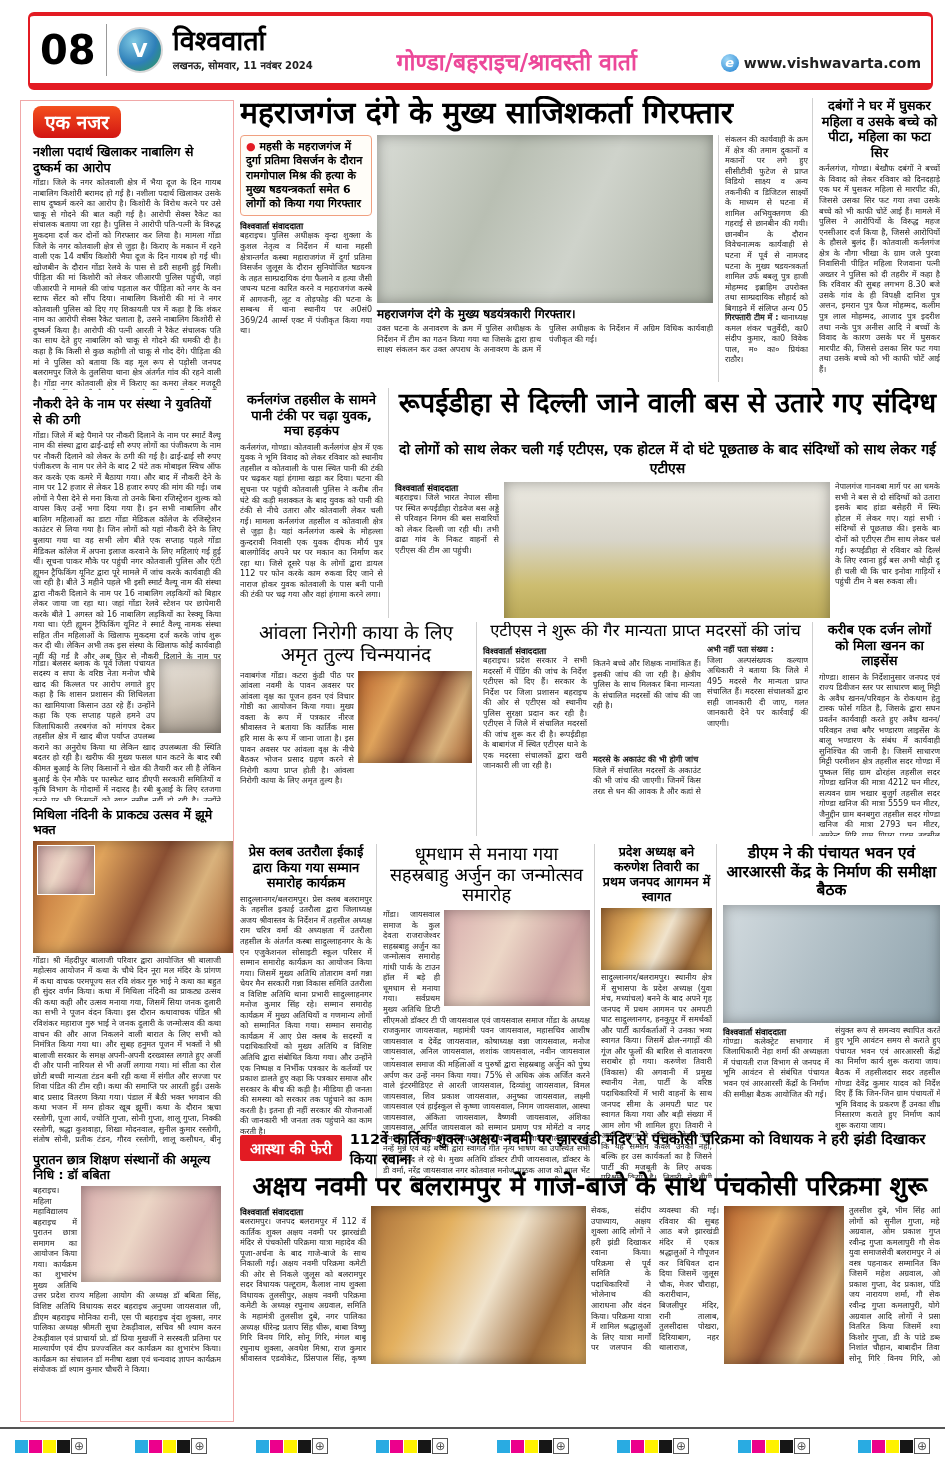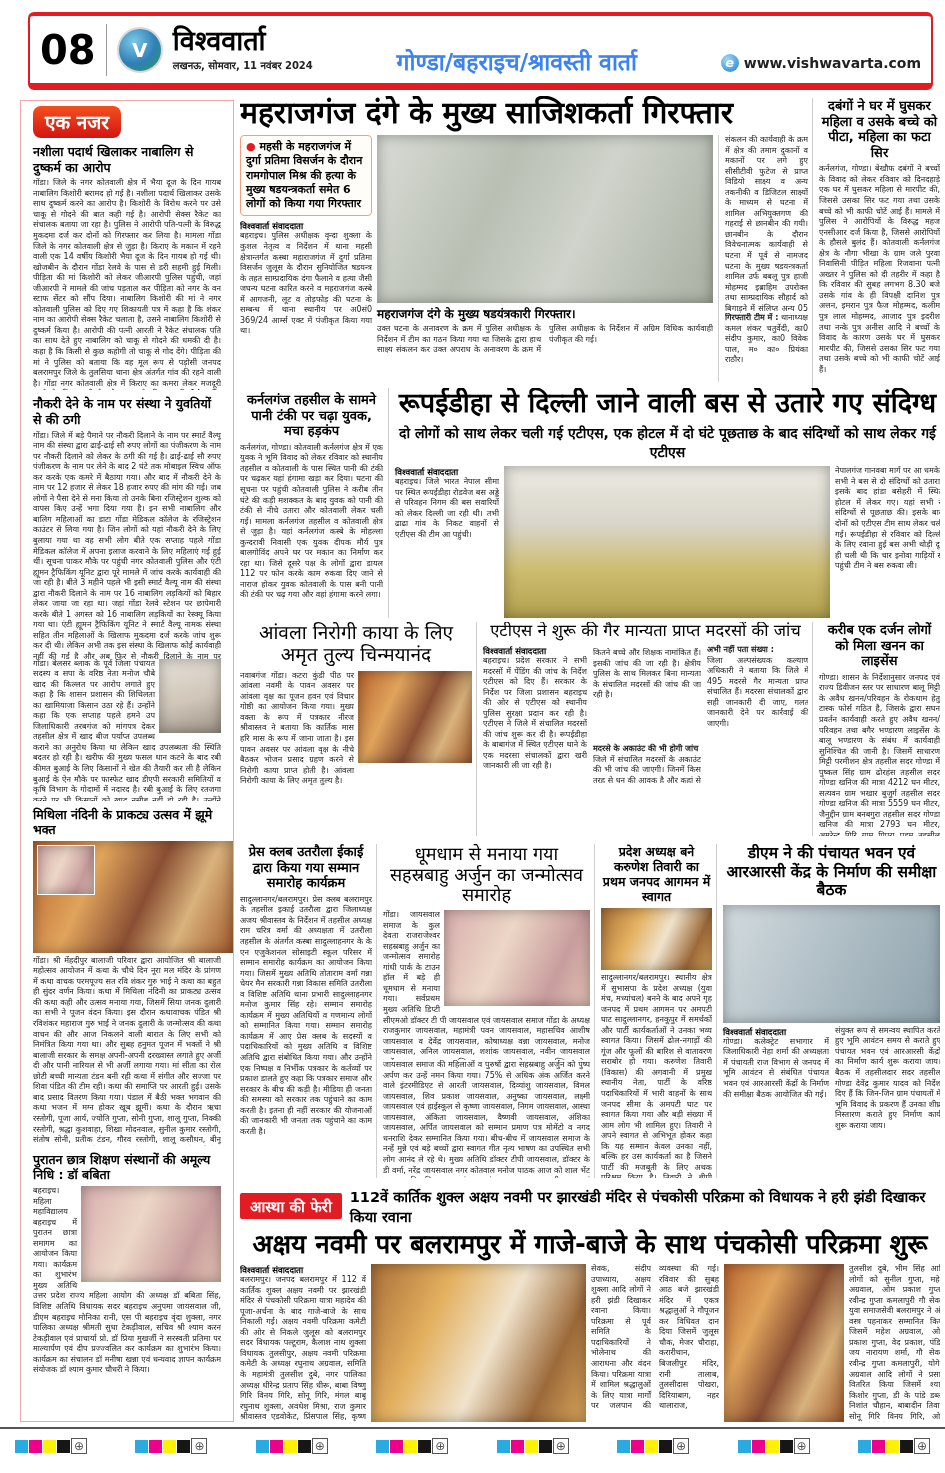--- a/index.html
+++ b/index.html
@@ -8,21 +8,21 @@
   .abs{position:absolute;justify-content:flex-end;}
   
   .masthead{top:12px;left:28px;width:905px;height:78px;border:2px solid #e31b23;border-top:4px solid #e31b23;
             border-bottom:7px solid #e31b23;border-radius:6px;display:flex;align-items:center;gap:10px;padding:2px 10px;box-sizing:border-box;background:#fff;}
   .pageno{font-size:40px;font-weight:bold;line-height:1;color:#000;}
   .m-sep{width:1px;height:52px;background:#999;}
   .logo-badge{width:42px;height:42px;border-radius:50%;background:radial-gradient(circle at 35% 30%,#7ec8e3,#2e7fb8 55%,#2e9e4f);
               display:flex;align-items:center;justify-content:center;color:#fff;font-weight:bold;font-size:20px;border:2px solid #d8d8d8;}
   .brand{font-size:27px;font-weight:bold;color:#000;line-height:1.05;}
   .edition{font-size:10px;font-weight:bold;color:#222;margin-top:2px;}
-  .section-title{flex:1;text-align:center;font-size:23px;font-weight:bold;color:#3b82f6;margin-top:23px;}
+  .section-title{flex:1;text-align:center;font-size:23px;font-weight:bold;color:#ec4899;margin-top:23px;}
   .site{display:flex;align-items:center;gap:5px;font-size:14px;font-weight:bold;color:#222;margin-top:26px;}
   .e-icon{width:18px;height:18px;border-radius:50%;background:radial-gradient(circle at 35% 30%,#9fd8f7,#1e7fd0);
           color:#fff;font-weight:bold;font-size:13px;display:flex;align-items:center;justify-content:center;font-style:italic;}
   
   .body{font-size:8px;line-height:1.32;text-align:justify;color:#1d1d1d;}
   .body b,.dl{font-weight:bold;}
   .byline{font-size:8.5px;font-weight:bold;color:#000;}
   .h-xl{font-size:30px;font-weight:bold;line-height:1.1;color:#000;}
   .h-lg{font-size:26px;font-weight:bold;line-height:1.12;color:#000;text-align:center;}
   .h-md{font-size:19px;font-weight:normal;line-height:1.15;color:#000;text-align:center;}
@@ -141,21 +141,21 @@
     <div class="body" style="margin-top:4px">कर्नलगंज, गोण्डा। बेखौफ दबंगों ने बच्चों के विवाद को लेकर रविवार को दिनदहाड़े एक घर में घुसकर महिला से मारपीट की, जिससे उसका सिर फट गया तथा उसके बच्चे को भी काफी चोटें आई हैं। मामले में पुलिस ने आरोपियों के विरुद्ध महज एनसीआर दर्ज किया है, जिससे आरोपियों के हौसले बुलंद हैं। कोतवाली कर्नलगंज क्षेत्र के नौगा भीखा के ग्राम जले पुरवा निवासिनी पीड़ित महिला रिजवाना पत्नी अख्तर ने पुलिस को दी तहरीर में कहा है कि रविवार की सुबह लगभग 8.30 बजे उसके गांव के ही विपक्षी दानिश पुत्र अत्तन, इमरान पुत्र फैज मोहम्मद, कलीम पुत्र लाल मोहम्मद, आजाद पुत्र इदरीश तथा नन्के पुत्र अनीस आदि ने बच्चों के विवाद के कारण उसके घर में घुसकर मारपीट की, जिससे उसका सिर फट गया तथा उसके बच्चे को भी काफी चोटें आई हैं।</div>
   </div>
 
   <div class="abs of" style="top:392px;left:240px;width:143px;height:226px">
     <div class="h-sm">कर्नलगंज तहसील के सामने पानी टंकी पर चढ़ा युवक, मचा हड़कंप</div>
     <div class="body" style="margin-top:4px">कर्नलगंज, गोण्डा। कोतवाली कर्नलगंज क्षेत्र में एक युवक ने भूमि विवाद को लेकर रविवार को स्थानीय तहसील व कोतवाली के पास स्थित पानी की टंकी पर चढ़कर यहां हंगामा खड़ा कर दिया। घटना की सूचना पर पहुंची कोतवाली पुलिस ने करीब तीन घंटे की कड़ी मशक्कत के बाद युवक को पानी की टंकी से नीचे उतारा और कोतवाली लेकर चली गई। मामला कर्नलगंज तहसील व कोतवाली क्षेत्र से जुड़ा है। यहां कर्नलगंज कस्बे के मोहल्ला कुन्दरावी निवासी एक युवक दीपक मौर्य पुत्र बालगोविंद अपने घर पर मकान का निर्माण कर रहा था। जिसे दूसरे पक्ष के लोगों द्वारा डायल 112 पर फोन करके काम रुकवा दिए जाने से नाराज होकर युवक कोतवाली के पास बनी पानी की टंकी पर चढ़ गया और वहां हंगामा करने लगा।</div>
   </div>
 
   <div class="abs of col-rule-l" style="top:388px;left:388px;width:552px;height:230px">
     <div class="h-lg" style="font-size:27px">रूपईडीहा से दिल्ली जाने वाली बस से उतारे गए संदिग्ध</div>
-    <div class="subhead" style="margin-top:5px">दो लोगों को साथ लेकर चली गई एटीएस, एक होटल में दो घंटे पूछताछ के बाद संदिग्धों को साथ लेकर गई एटीएस</div>
+    <div class="subhead" style="margin-top:21px">दो लोगों को साथ लेकर चली गई एटीएस, एक होटल में दो घंटे पूछताछ के बाद संदिग्धों को साथ लेकर गई एटीएस</div>
     <div style="display:flex;gap:5px;margin-top:5px">
       <div style="width:104px;flex:none">
         <div class="byline">विश्ववार्ता संवाददाता</div>
         <div class="body of" style="height:142px">बहराइच। जिले भारत नेपाल सीमा पर स्थित रूपईडीहा रोडवेज बस अड्डे से परिवहन निगम की बस सवारियों को लेकर दिल्ली जा रही थी। तभी ढाढा गांव के निकट वाहनों से एटीएस की टीम आ पहुंची।</div>
       </div>
       <div class="photo ph-building" style="width:326px;height:152px;flex:none"></div>
       <div style="width:108px;flex:none">
         <div class="body of" style="height:152px">नेपालगंज गानवबा मार्ग पर आ धमके। सभी ने बस से दो संदिग्धों को उतारा। इसके बाद हांडा बसेहरी में स्थित होटल में लेकर गए। यहां सभी ने संदिग्धों से पूछताछ की। इसके बाद दोनों को एटीएस टीम साथ लेकर चली गई। रूपईडीहा से रविवार को दिल्ली के लिए रवाना हुई बस अभी थोड़ी दूर ही चली थी कि चार इनोवा गाड़ियों से पहुंची टीम ने बस रुकवा ली।</div>
       </div>
     </div>
@@ -170,21 +170,21 @@
   </div>
 
   <div class="abs of col-rule-l" style="top:622px;left:476px;width:332px;height:214px">
     <div class="h-md" style="font-size:16.5px">एटीएस ने शुरू की गैर मान्यता प्राप्त मदरसों की जांच</div>
     <div style="display:flex;gap:6px;margin-top:4px">
       <div style="width:104px;flex:none">
         <div class="byline">विश्ववार्ता संवाददाता</div>
         <div class="body of" style="height:168px">बहराइच। प्रदेश सरकार ने सभी मदरसों में पेंडिंग की जांच के निर्देश एटीएस को दिए हैं। सरकार के निर्देश पर जिला प्रशासन बहराइच की ओर से एटीएस को स्थानीय पुलिस सुरक्षा प्रदान कर रही है। एटीएस ने जिले में संचालित मदरसों की जांच शुरू कर दी है। रूपईडीहा के बाबागंज में स्थित एटीएस थाने के एक मदरसा संचालकों द्वारा खरी जानकारी ली जा रही है।</div>
       </div>
       <div style="width:108px;flex:none">
-        <div class="body of" style="height:96px;margin-top:3px">कितने बच्चे और शिक्षक नामांकित हैं। इसकी जांच की जा रही है। क्षेत्रीय पुलिस के साथ मिलकर बिना मान्यता के संचालित मदरसों की जांच की जा रही है।</div>
+        <div class="body of" style="height:96px;margin-top:14px">कितने बच्चे और शिक्षक नामांकित हैं। इसकी जांच की जा रही है। क्षेत्रीय पुलिस के साथ मिलकर बिना मान्यता के संचालित मदरसों की जांच की जा रही है।</div>
         <div class="body dl">मदरसे के अकाउंट की भी होगी जांच</div>
         <div class="body of" style="height:28px">जिले में संचालित मदरसों के अकाउंट की भी जांच की जाएगी। जिनमें किस तरह से धन की आवक है और कहां से आ रही है इसकी जानकारी जुटाई जा रही है।</div>
       </div>
       <div style="width:102px;flex:none">
         <div class="body dl">अभी नहीं पता संख्या :</div>
         <div class="body of" style="height:168px">जिला अल्पसंख्यक कल्याण अधिकारी ने बताया कि जिले में 495 मदरसे गैर मान्यता प्राप्त संचालित हैं। मदरसा संचालकों द्वारा सही जानकारी दी जाए, गलत जानकारी देने पर कार्रवाई की जाएगी।</div>
       </div>
     </div>
   </div>
 
@@ -220,21 +220,21 @@
       <div style="width:106px;flex:none">
         <div class="byline">विश्ववार्ता संवाददाता</div>
         <div class="body of" style="height:158px">गोण्डा। कलेक्ट्रेट सभागार में जिलाधिकारी नेहा शर्मा की अध्यक्षता में पंचायती राज विभाग से जनपद में भूमि आवंटन से संबंधित पंचायत भवन एवं आरआरसी केंद्रों के निर्माण की समीक्षा बैठक आयोजित की गई।</div>
       </div>
       <div style="width:106px;flex:none">
         <div class="body of" style="height:170px">संयुक्त रूप से समन्वय स्थापित करते हुए भूमि आवंटन समय से कराते हुए पंचायत भवन एवं आरआरसी केंद्रों का निर्माण कार्य शुरू कराया जाय। बैठक में तहसीलदार सदर तहसील गोण्डा देवेंद्र कुमार यादव को निर्देश दिए हैं कि जिन-जिन ग्राम पंचायतों में भूमि विवाद के प्रकरण हैं उनका शीघ्र निस्तारण कराते हुए निर्माण कार्य शुरू कराया जाय।</div>
       </div>
     </div>
   </div>
 
-  <div class="abs of" style="top:1186px;left:240px;width:700px;height:236px">
+  <div class="abs of" style="top:1128px;left:240px;width:700px;height:236px">
     <div style="display:flex;align-items:center;gap:8px">
       <span class="kicker-label">आस्था की फेरी</span>
       <span class="kicker-text">112वें कार्तिक शुक्ल अक्षय नवमी पर झारखंडी मंदिर से पंचकोसी परिक्रमा को विधायक ने हरी झंडी दिखाकर किया रवाना</span>
     </div>
     <div class="h-lg" style="margin-top:4px">अक्षय नवमी पर बलरामपुर में गाजे-बाजे के साथ पंचकोसी परिक्रमा शुरू</div>
     <div style="display:flex;gap:5px;margin-top:5px">
       <div style="width:126px;flex:none">
         <div class="byline">विश्ववार्ता संवाददाता</div>
         <div class="body of" style="height:150px">बलरामपुर। जनपद बलरामपुर में 112 वें कार्तिक शुक्ल अक्षय नवमी पर झारखंडी मंदिर से पंचकोसी परिक्रमा यात्रा महादेव की पूजा-अर्चना के बाद गाजे-बाजे के साथ निकाली गई। अक्षय नवमी परिक्रमा कमेटी की ओर से निकले जुलूस को बलरामपुर सदर विधायक पल्टूराम, कैलाश नाथ शुक्ला विधायक तुलसीपुर, अक्षय नवमी परिक्रमा कमेटी के अध्यक्ष रघुनाथ अग्रवाल, समिति के महामंत्री तुलसीश दुबे, नगर पालिका अध्यक्ष धीरेन्द्र प्रताप सिंह धीरू, बाबा विष्णु गिरि विनय गिरि, सोनू गिरि, मंगल बाबू रघुनाथ शुक्ला, अवधेश मिश्रा, राज कुमार श्रीवास्तव एडवोकेट, प्रिंसपाल सिंह, कृष्ण गोपाल गुप्ता, अजय श्रीवास्तव विनोद गिरि, रवीन्द्र गुप्ता कमलापुरी गौ</div>
       </div>

